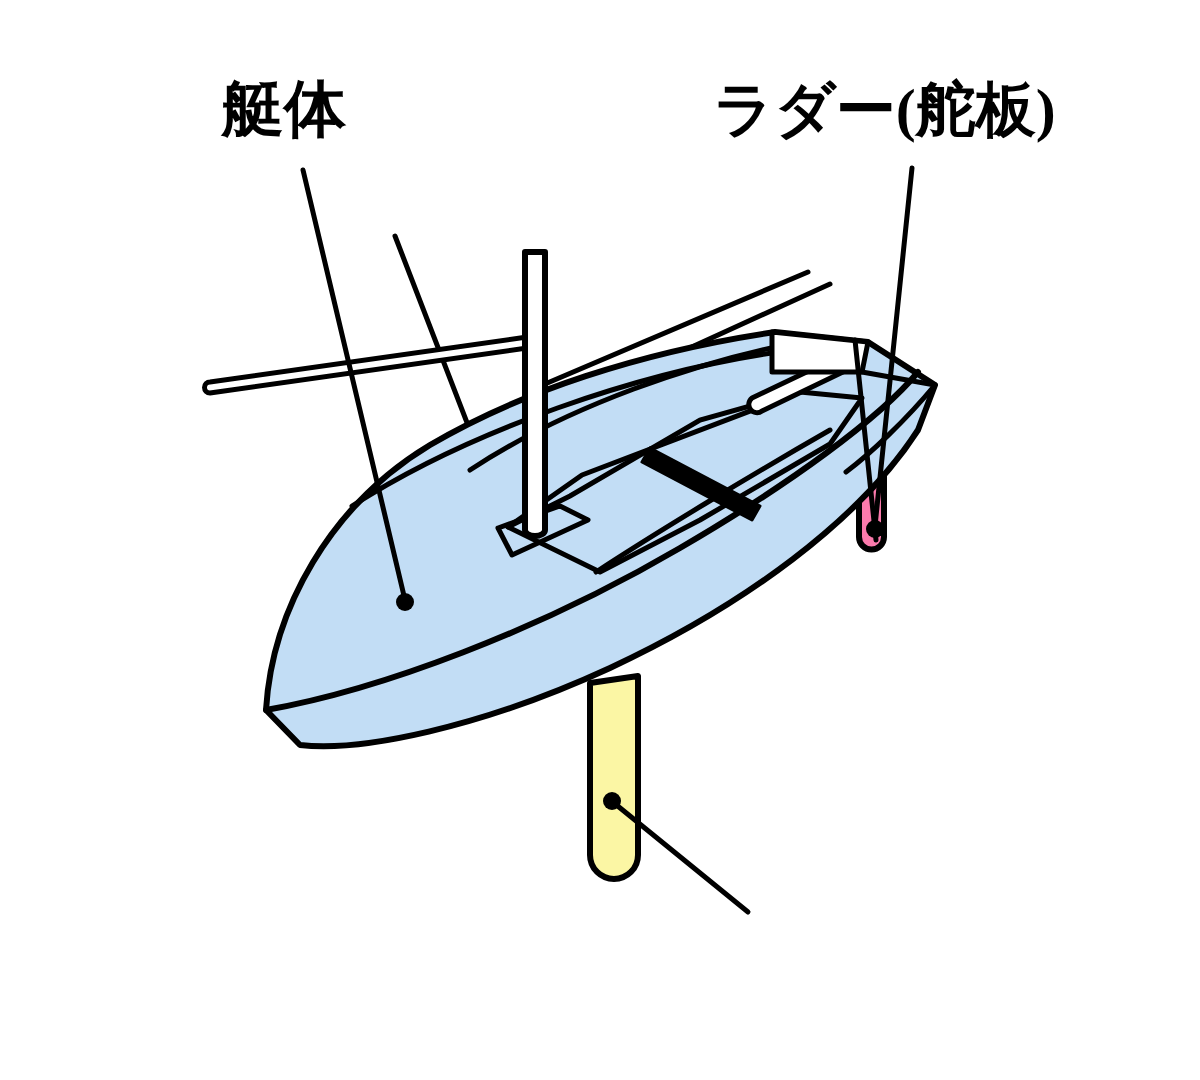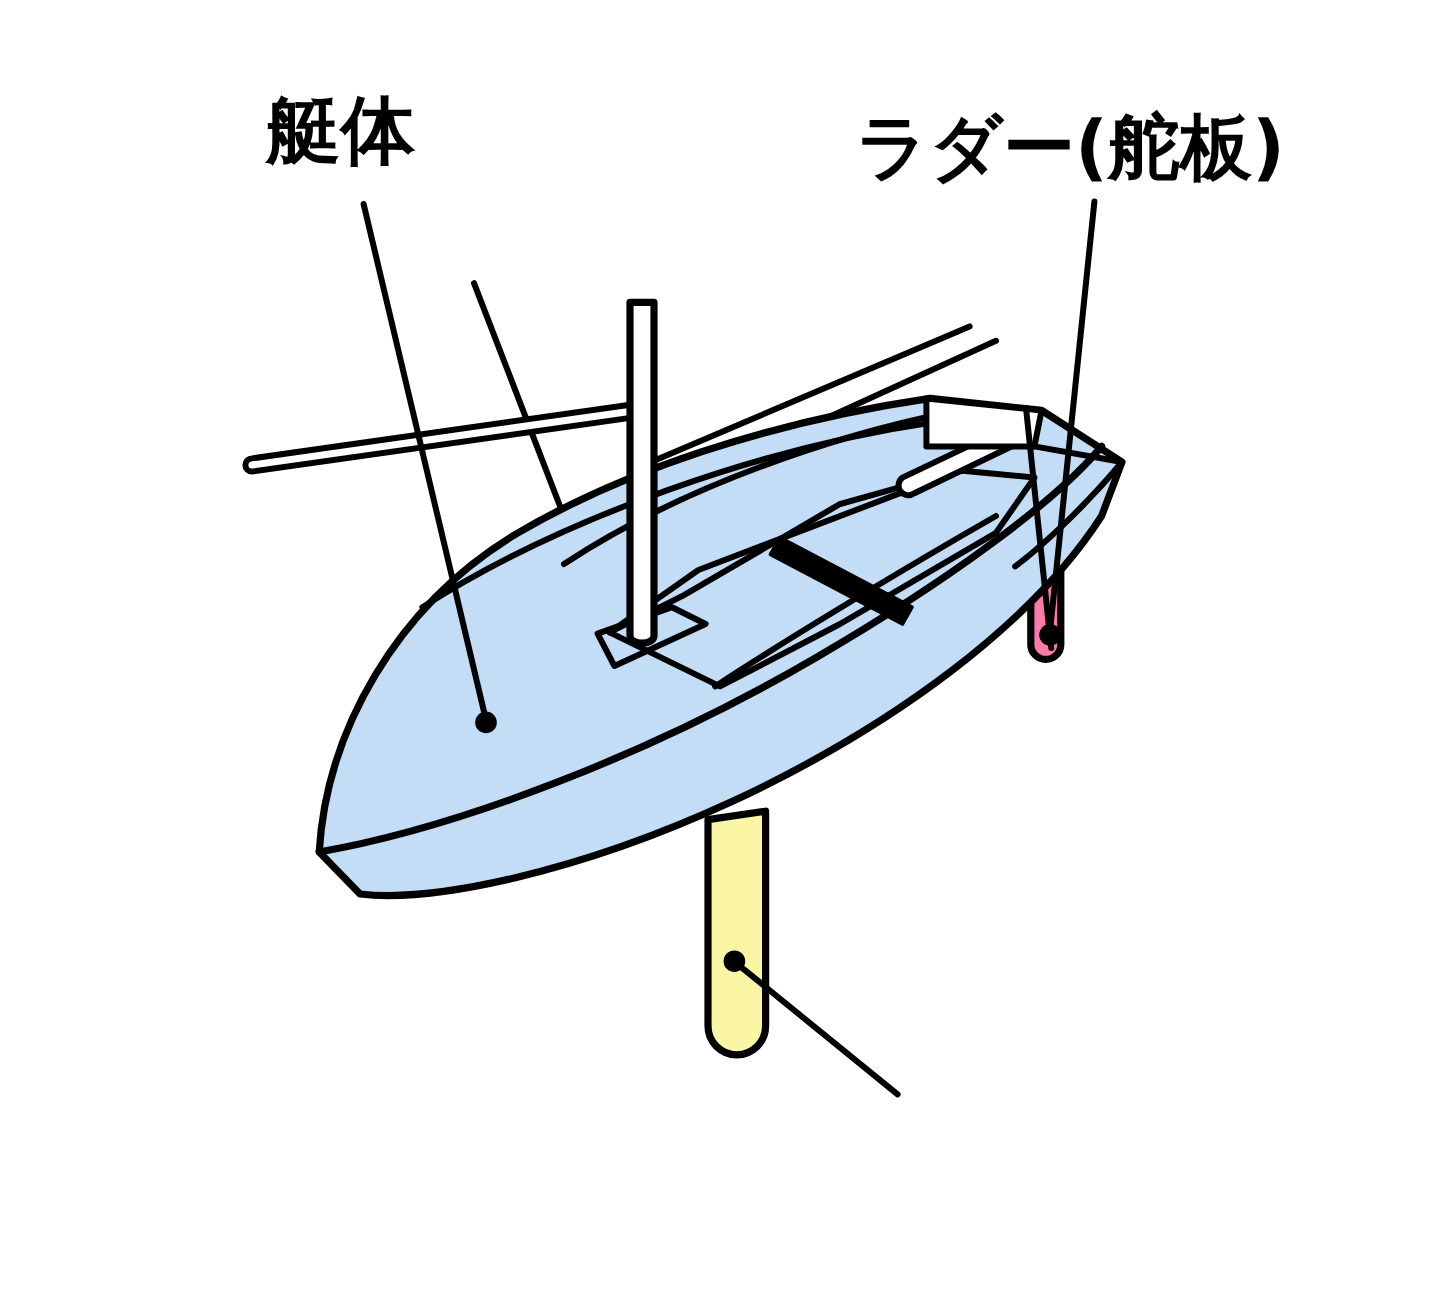--- a/index.html
+++ b/index.html
@@ -35,22 +35,23 @@
     line-height: 1;
     font-family: "DejaVu Sans", "Liberation Sans", sans-serif;
   }
   #label-hull {
     left: 222px;
     top: 78px;
     font-size: 62px;
   }
   #label-rudder {
     left: 713px;
-    top: 93px;
+    top: 80px;
     font-size: 60px;
+    font-family: Liberation Serif, serif;
   }
   #label-keel {
     left: 228px;
     top: 908px;
     font-size: 62px;
   }
 </style>
 </head>
 <body>
 

